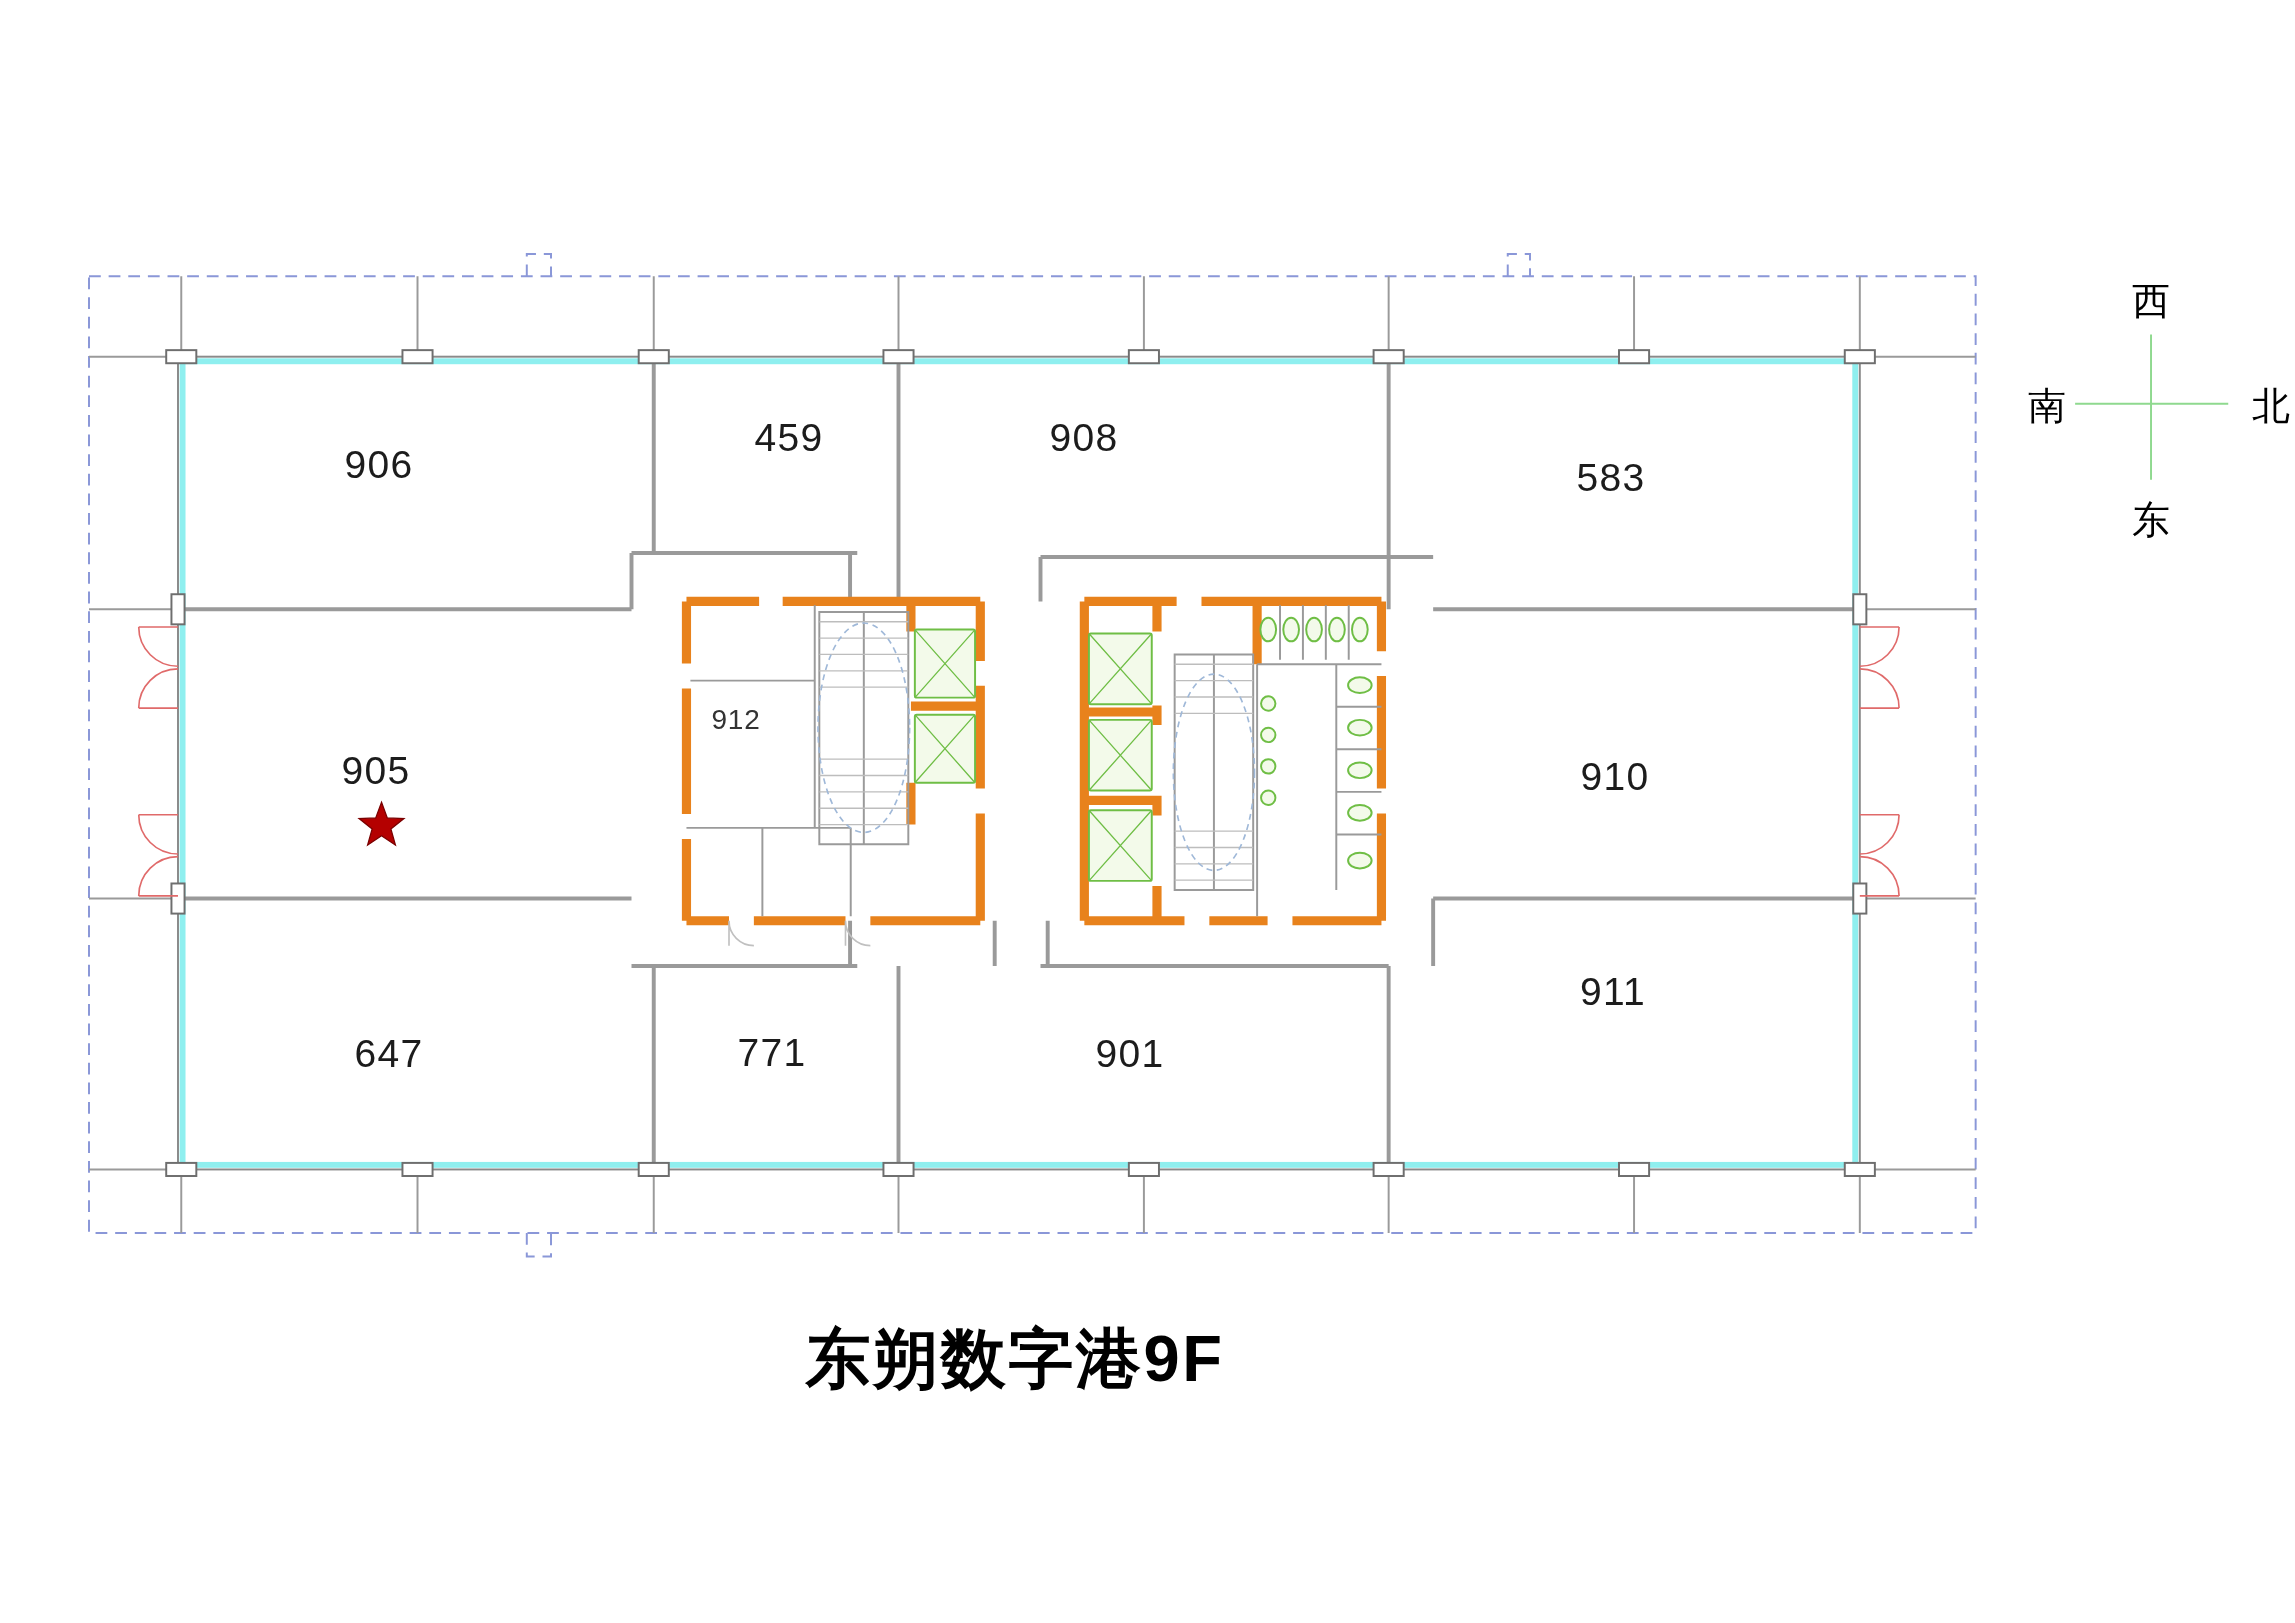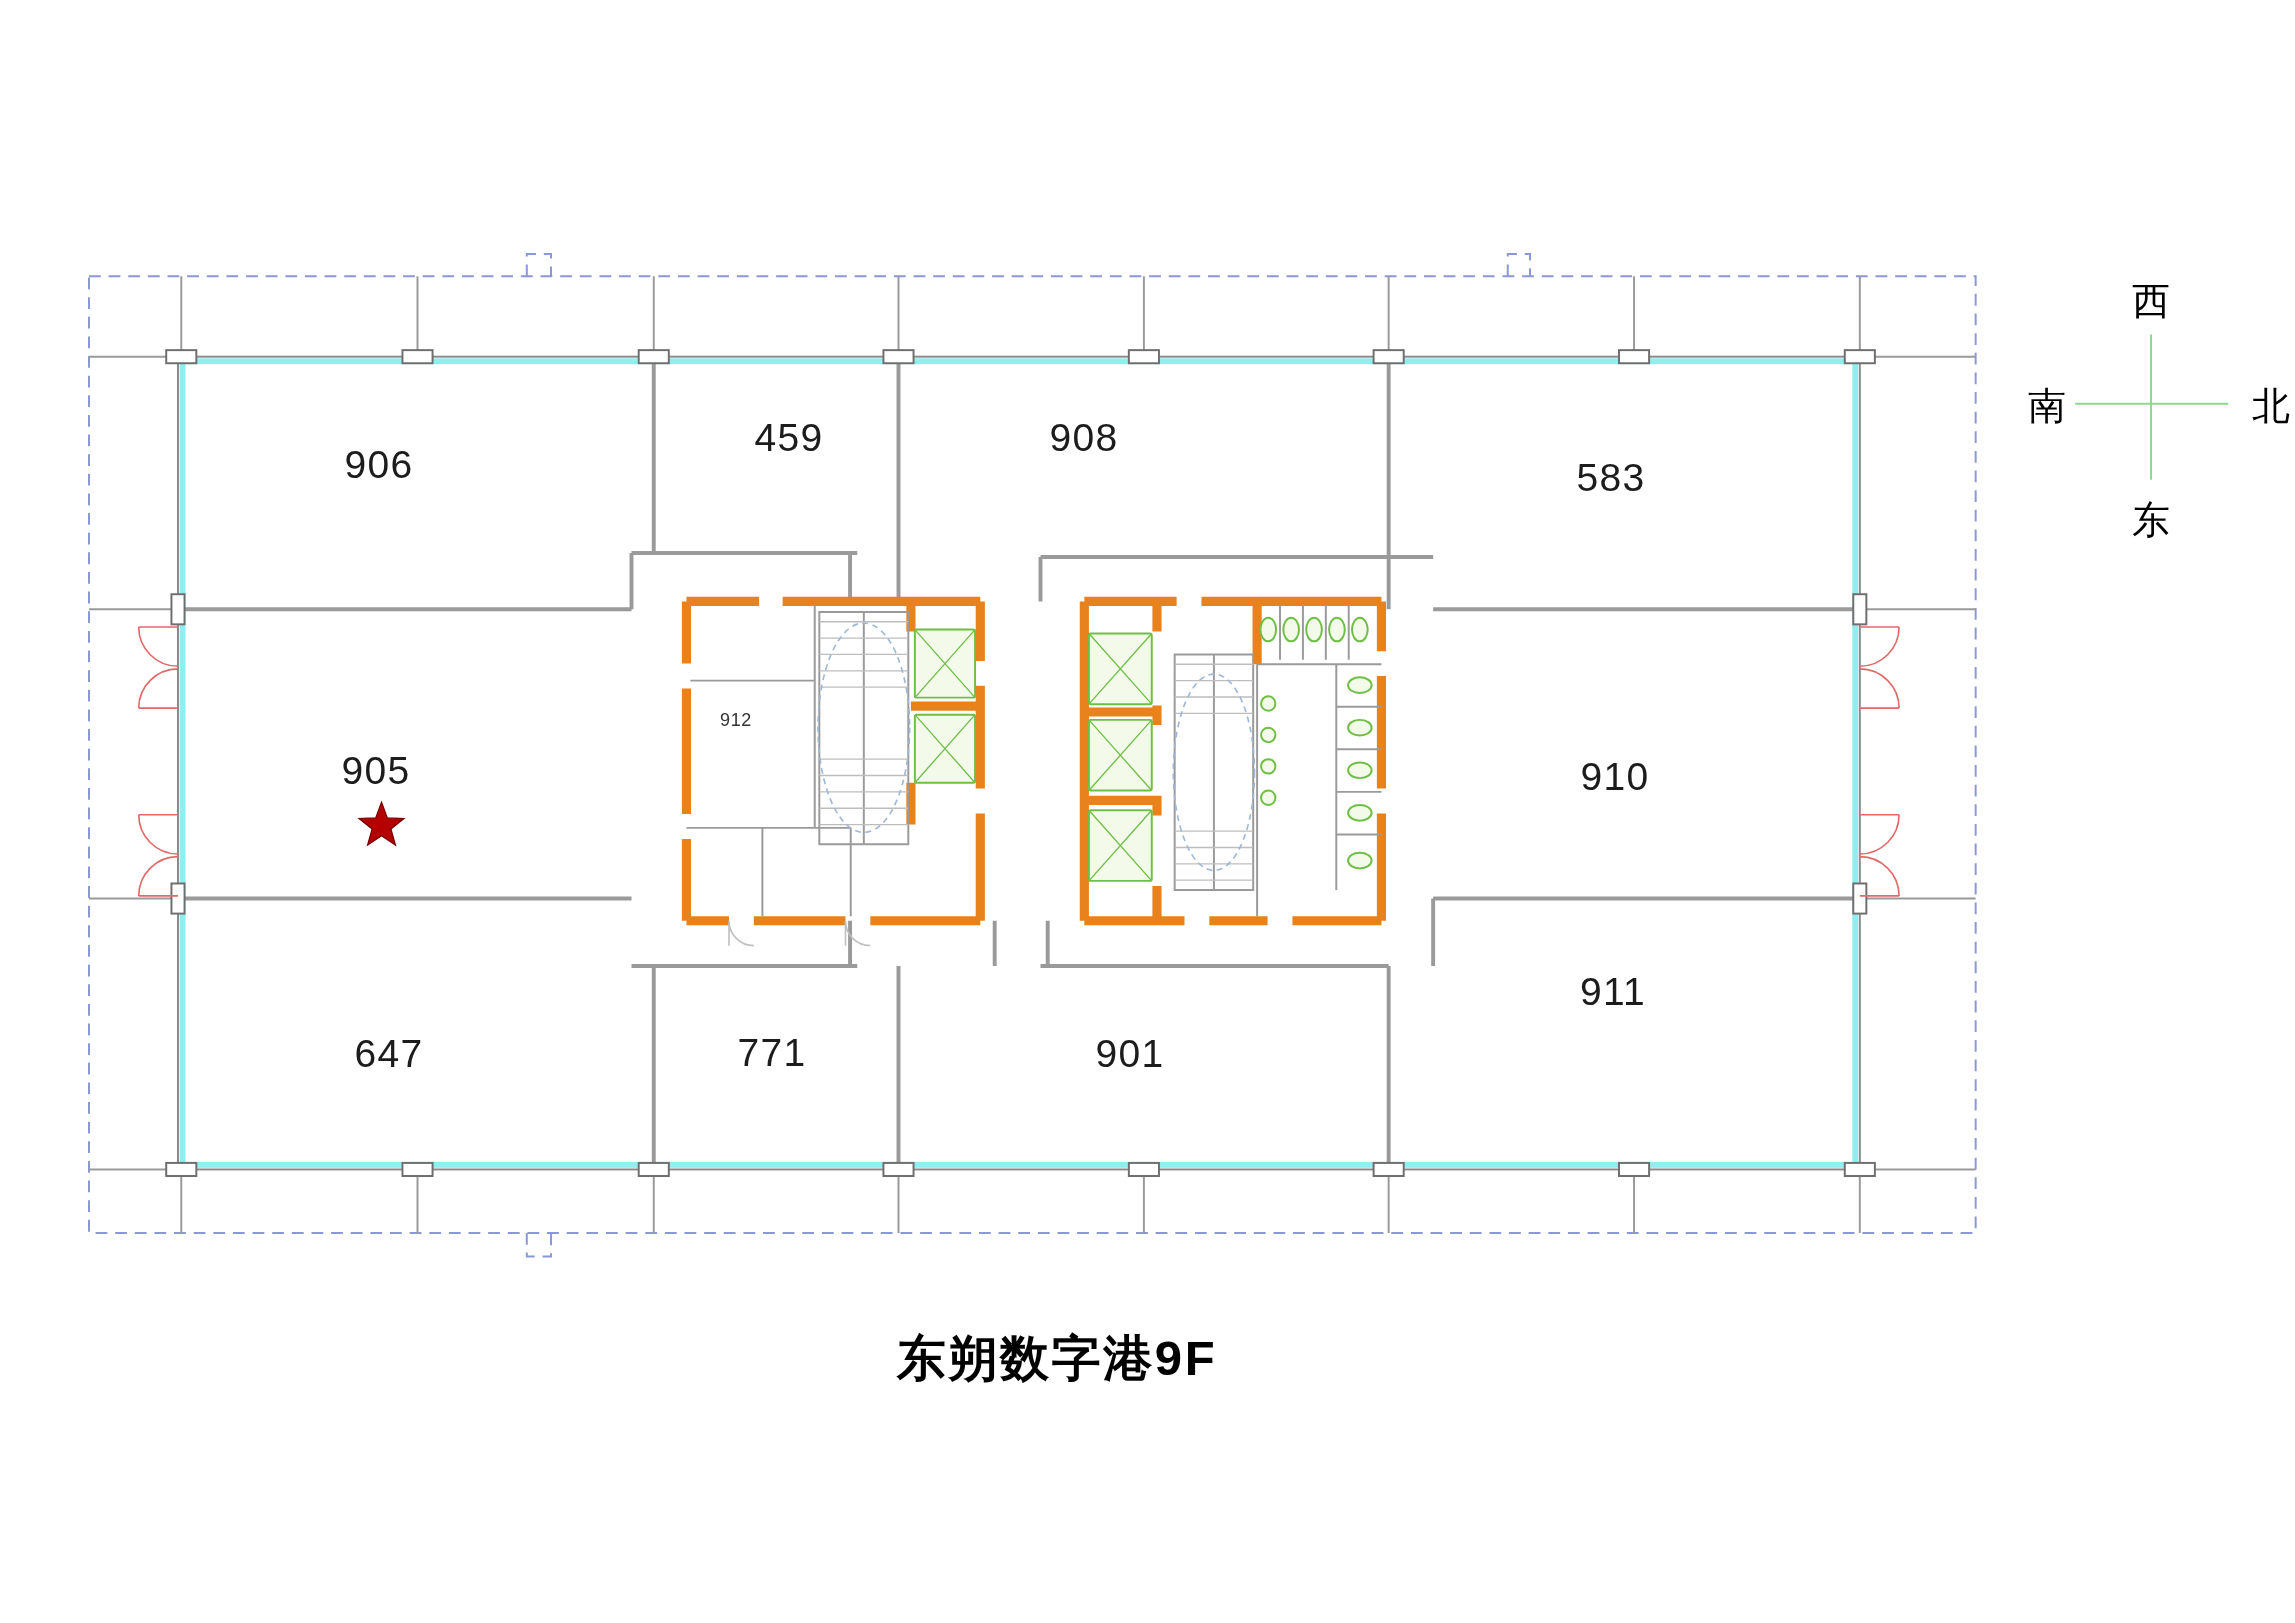--- a/index.html
+++ b/index.html
@@ -13,39 +13,38 @@
   }
   .plan-svg{position:absolute;left:0;top:0;}
   .room-label{
     position:absolute;
     transform:translate(-50%,-50%);
     font-size:39px;
     color:#1c1c1c;
     letter-spacing:1.3px;
     white-space:nowrap;
   }
-  .room-label.small{font-size:18px;letter-spacing:0.7px;color:#333;}
+  .room-label.small{font-size:28px;letter-spacing:0.7px;color:#333;}
   .compass-label{
     position:absolute;
     transform:translate(-50%,-50%);
     font-size:38px;
     color:#000;
     white-space:nowrap;
   }
   .plan-title{
     position:absolute;
     left:1015px;
     top:1359px;
     transform:translate(-50%,-50%);
-    font-size:49px;
+    font-size:65px;
     font-weight:700;
     color:#000;
     letter-spacing:2.6px;
     white-space:nowrap;
-    margin-left:42px;
   }
 </style>
 </head>
 <body>
 
 <div class="canvas">
 
   <svg class="plan-svg" width="2295" height="1623" viewBox="0 0 3507 2480">
 
     <g stroke="#8a97d8" stroke-width="3" fill="none" stroke-dasharray="18 12">

